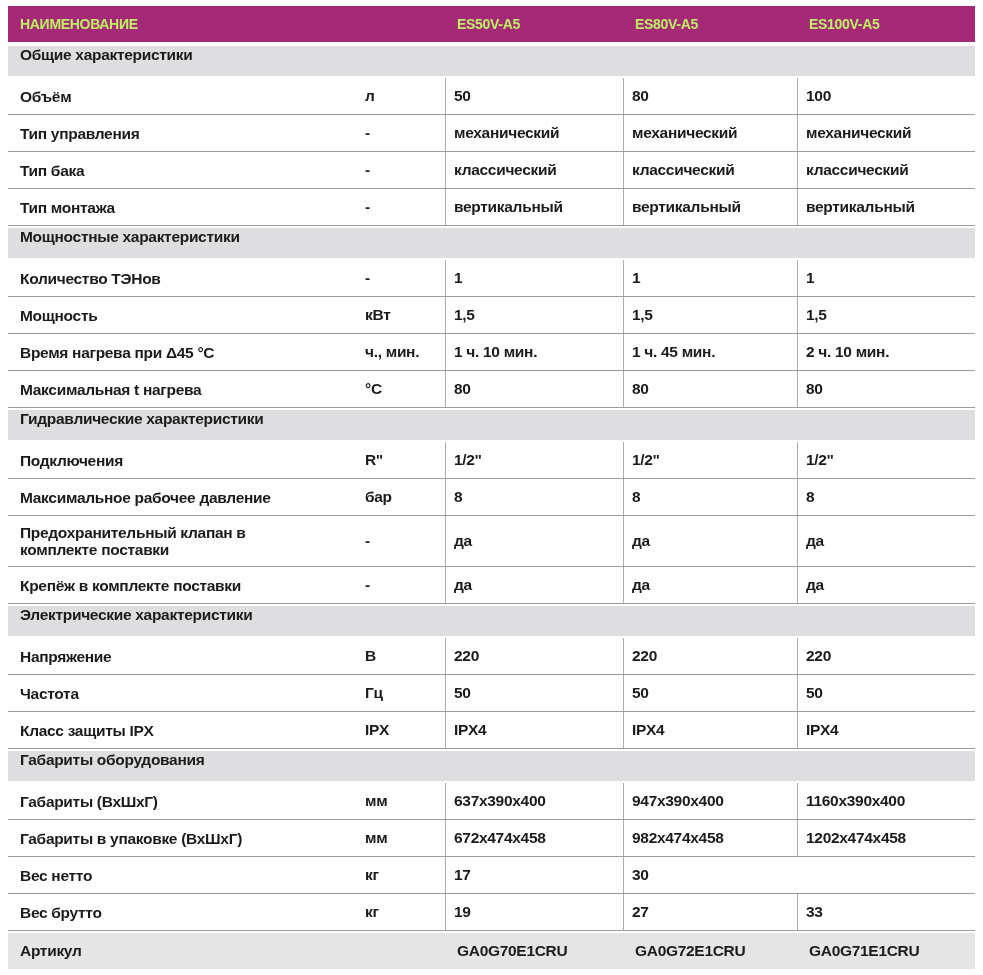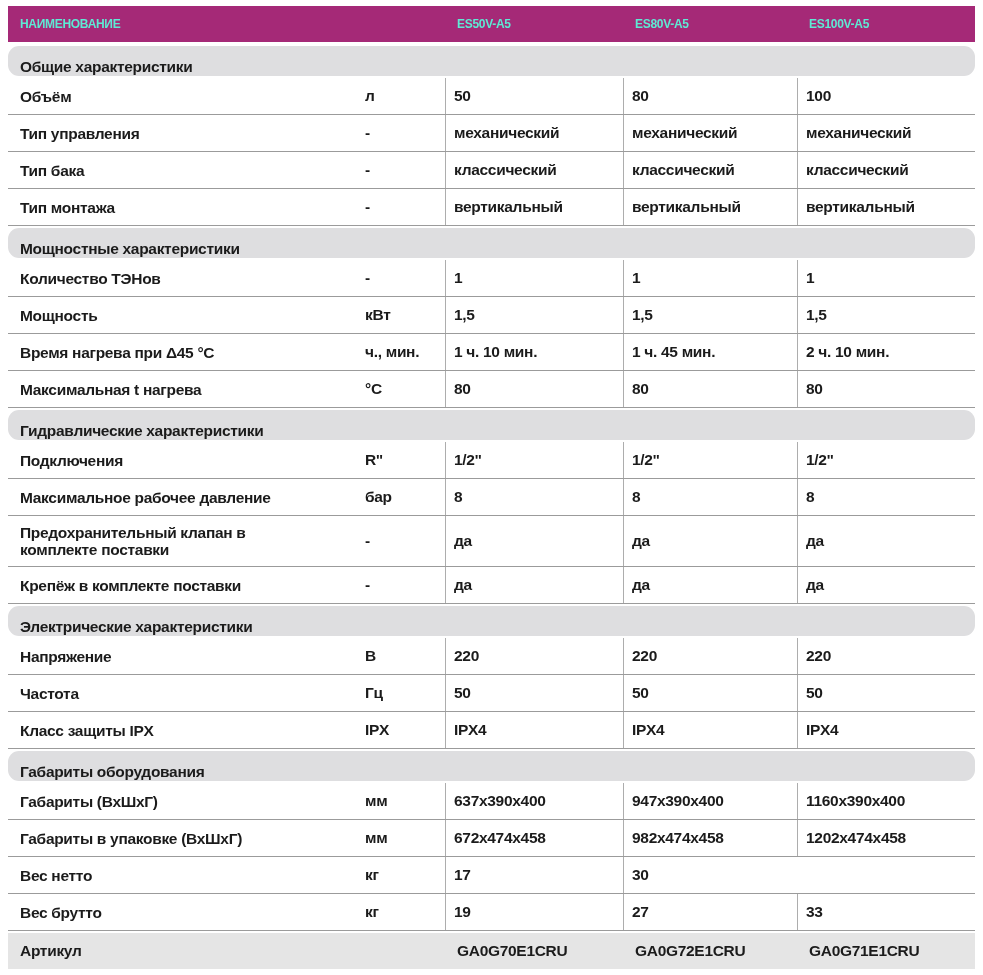--- a/index.html
+++ b/index.html
@@ -22,40 +22,39 @@
     font-weight: bold;
     letter-spacing: -0.3px;
   }
   .grid-row {
     display: grid;
     grid-template-columns: 357px 80px 178px 174px 1fr;
   }
   
   .header-row {
     background: #A52977;
-    color: #5eead4;
+    color: #bef264;
     height: 36px;
     margin-bottom: 4px;
-    font-size: 12px;
+    font-size: 14px;
     align-items: center;
   }
   .header-row .cell {
     padding-left: 12px;
   }
   .header-row .unit-cell { padding-left: 0; }
   
   .section-row {
     background: #DEDEE0;
     height: 30px;
     margin: 2px 0;
     display: flex;
-    align-items: flex-end;
+    align-items: flex-start;
     padding-left: 12px;
     font-size: 15.5px;
-    border-radius: 11px;
   }
   
   .data-row {
     min-height: 36px;
     border-bottom: 1px solid #9B9B9B;
     font-size: 15.5px;
     align-items: center;
   }
   .data-row .name-cell {
     padding: 8px 10px 8px 12px;

